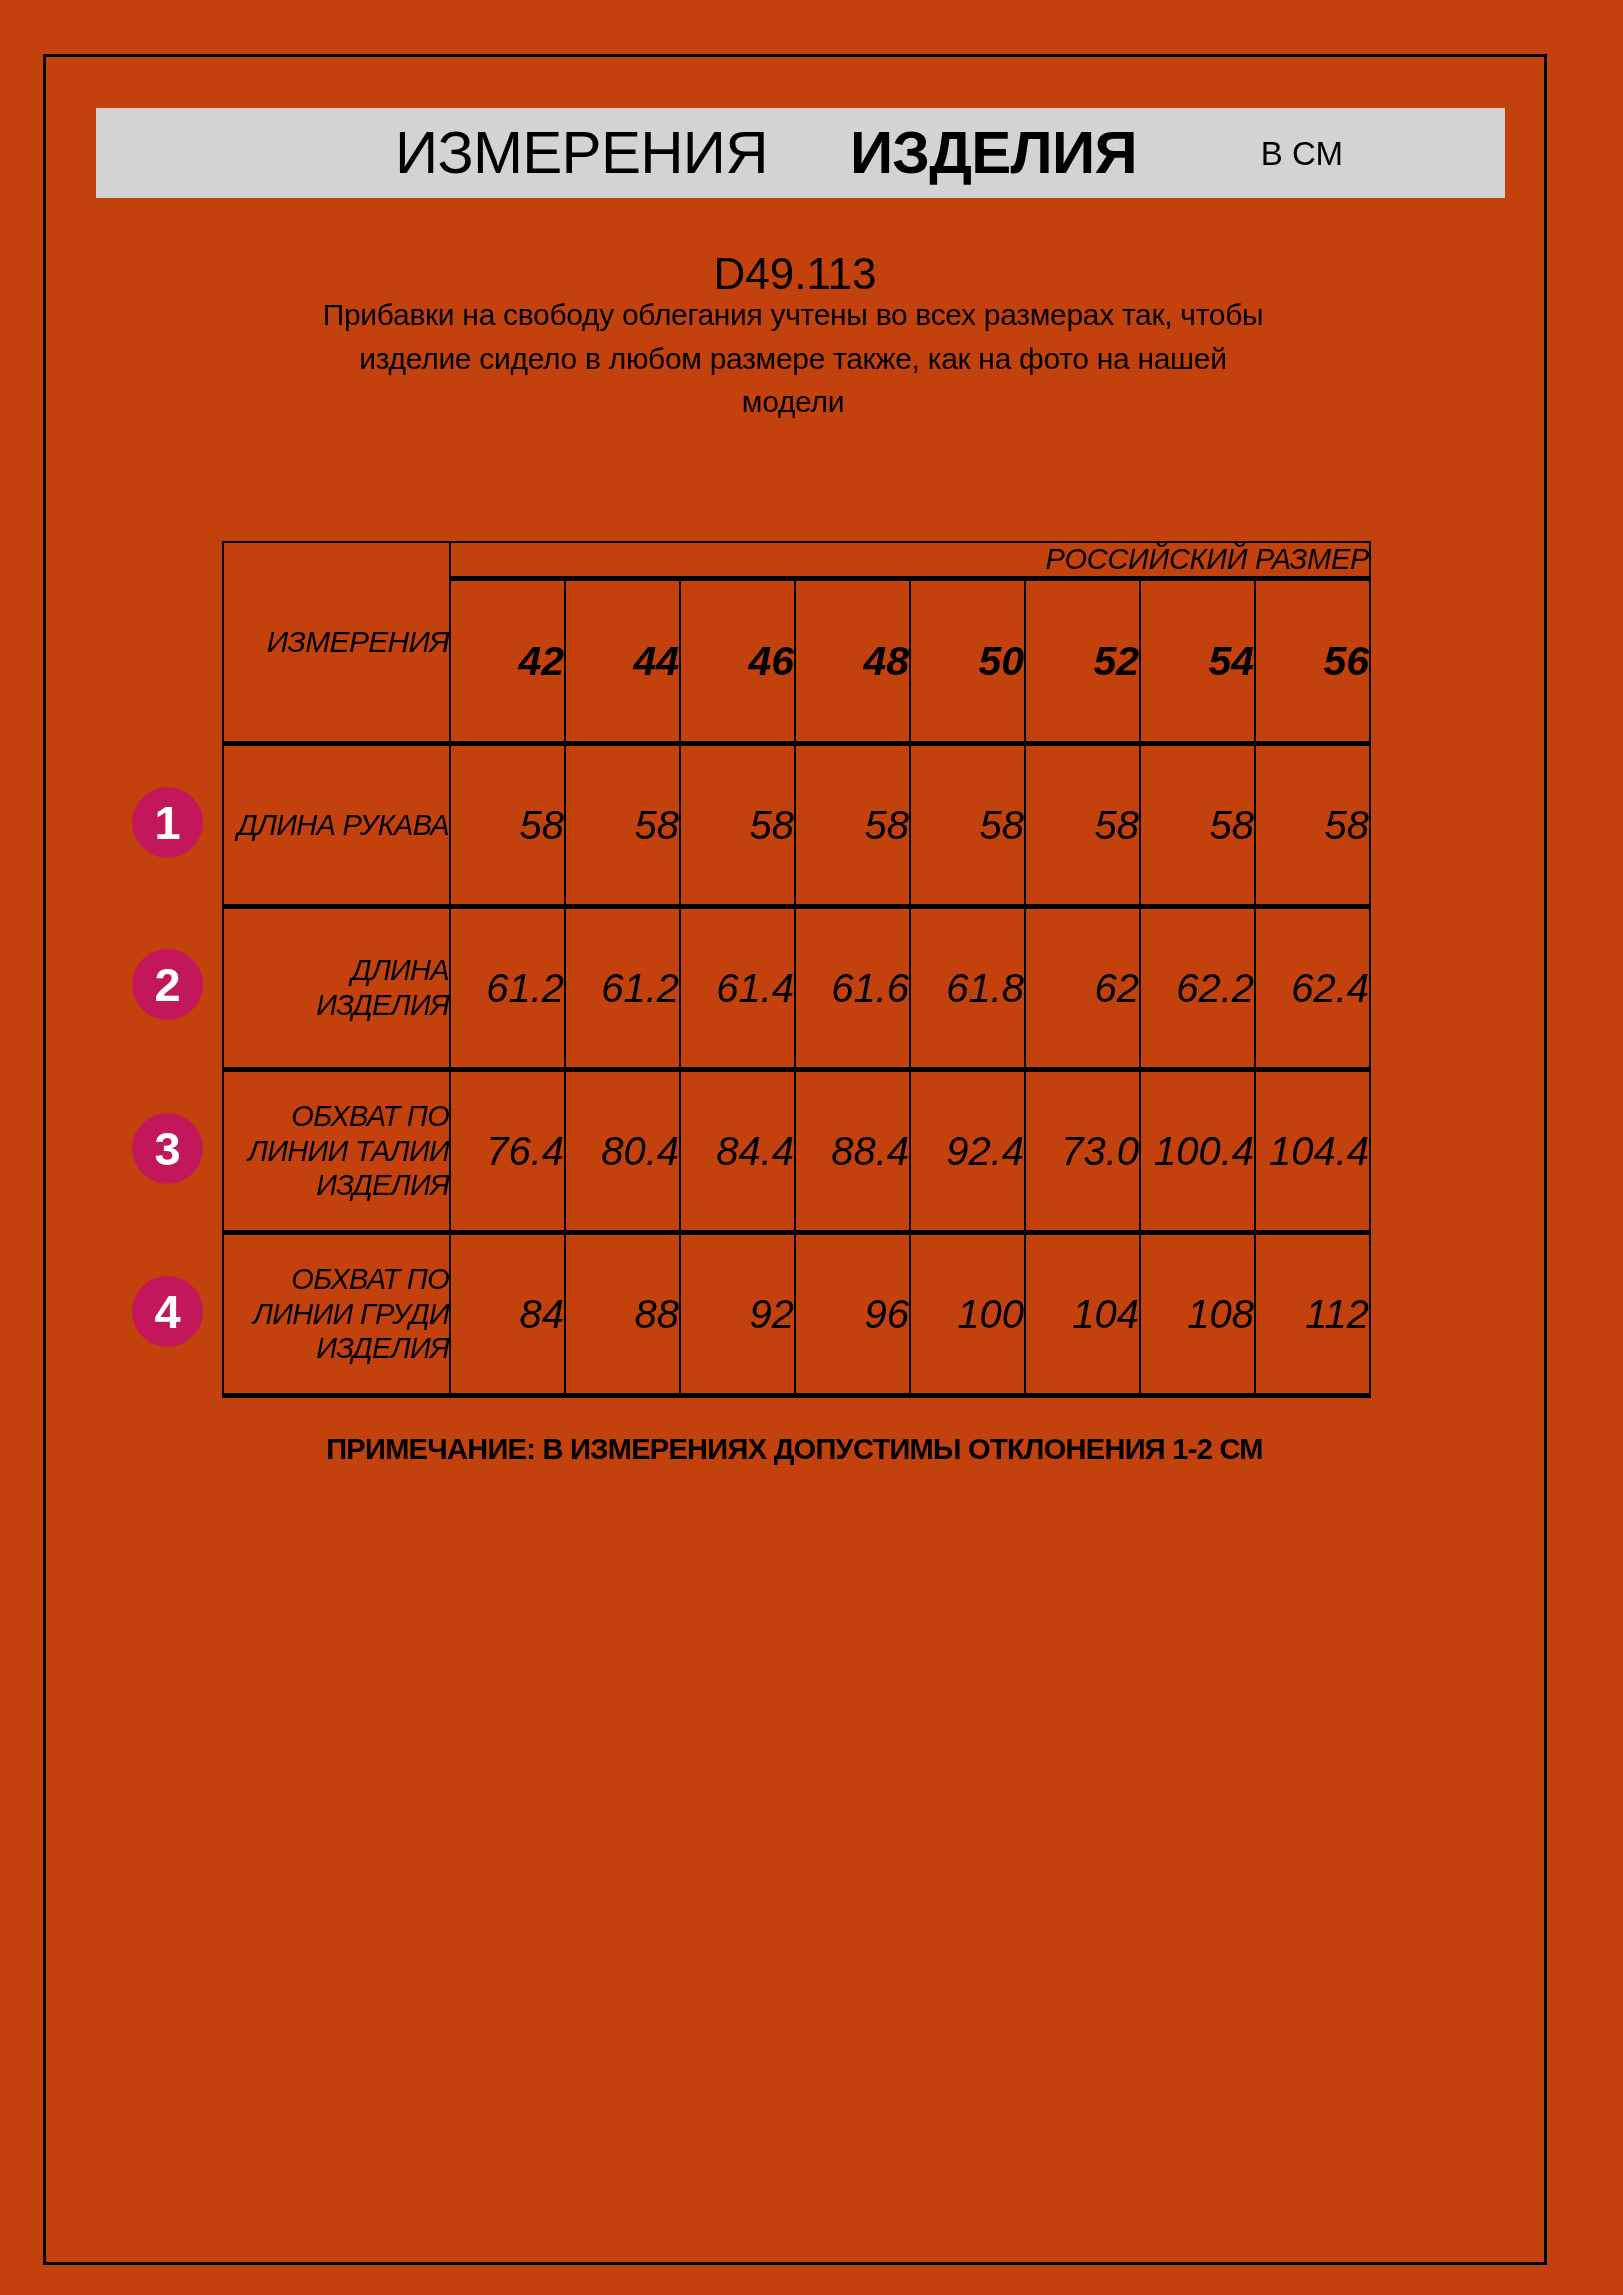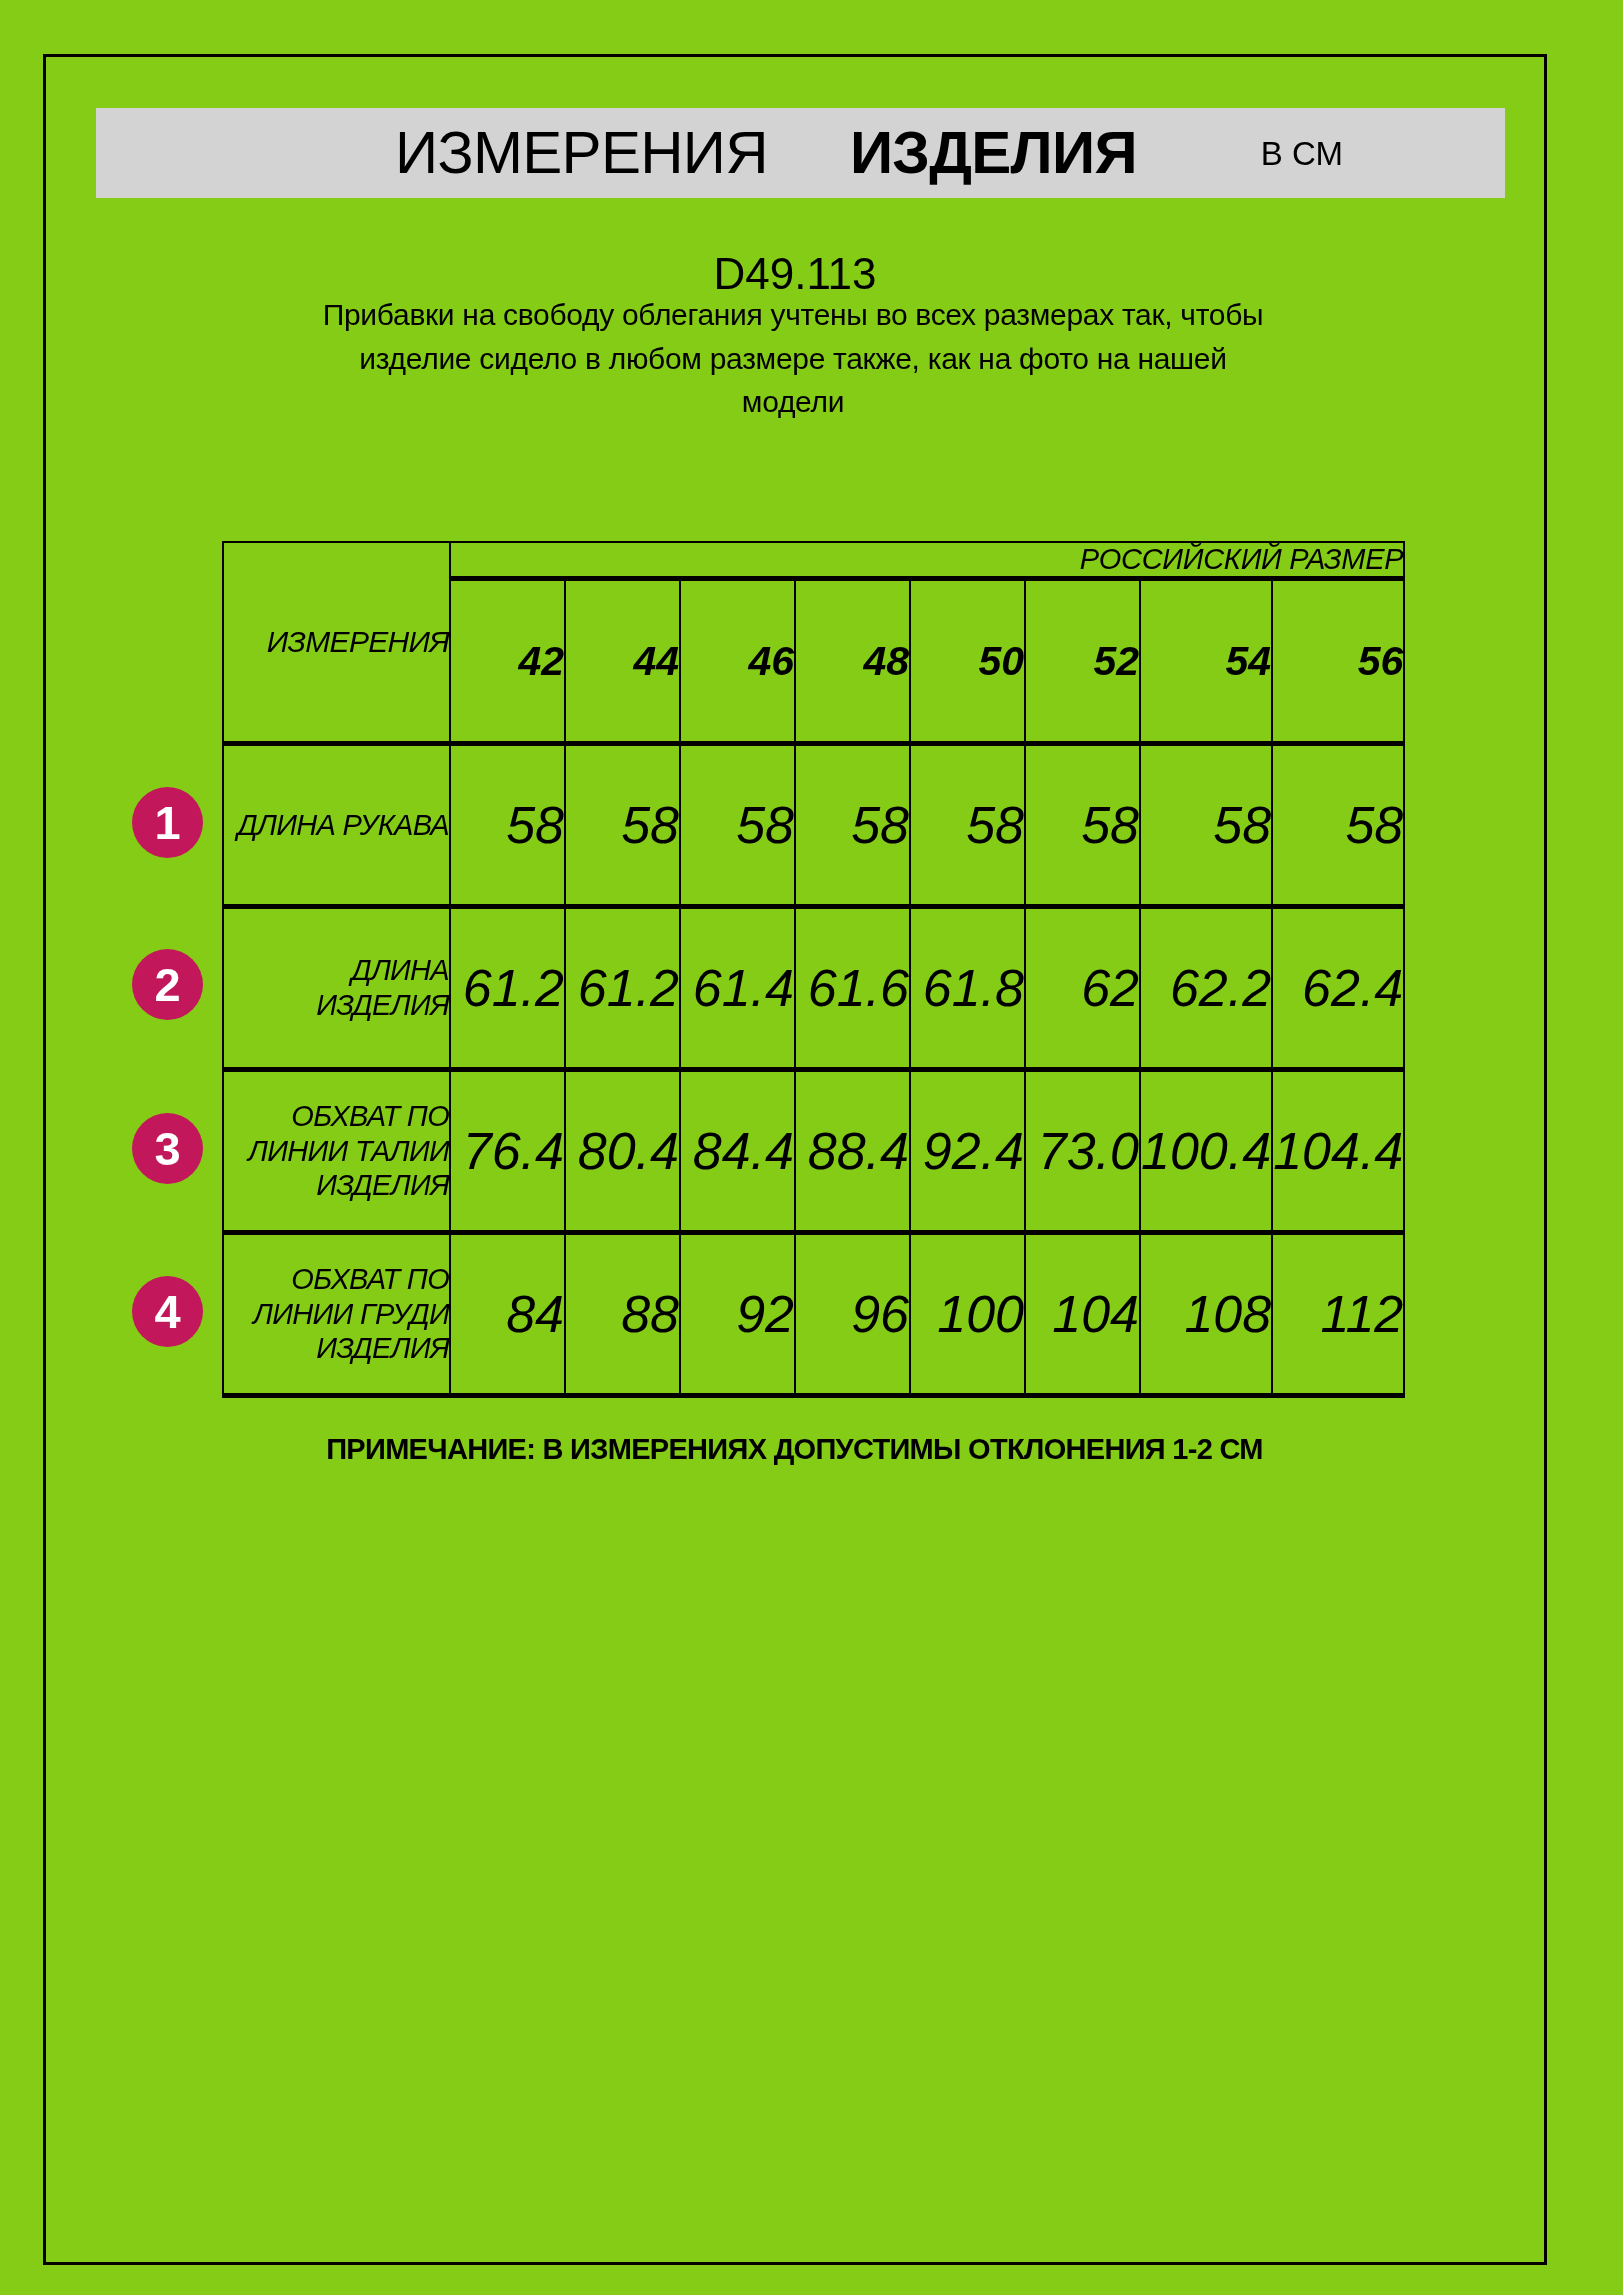--- a/index.html
+++ b/index.html
@@ -6,21 +6,21 @@
     margin: 0;
     padding: 0;
     background: #ffffff;
     font-family: "Liberation Sans", sans-serif;
     color: #000;
   }
   .page {
     position: relative;
     width: 1623px;
     height: 2295px;
-    background: #84cc16;
+    background: #c2410c;
     overflow: hidden;
   }
   .frame {
     position: absolute;
     left: 43px;
     top: 54px;
     width: 1504px;
     height: 2211px;
     border: 3.9px solid #000;
     box-sizing: border-box;
@@ -88,21 +88,21 @@
   tr.r-data  { height: 163px; }
   td.corner { font-size: 30px; letter-spacing: -0.7px; }
   td.group  { font-size: 29px; letter-spacing: -0.3px; }
   td.size   { font-size: 41px; font-weight: bold; }
   td.rowlabel {
     font-size: 29px;
     line-height: 1.2;
     letter-spacing: -0.7px;
     white-space: pre-line;
   }
-  td.val { font-size: 52px; }
+  td.val { font-size: 40px; }
   .badge {
     position: absolute;
     left: 132px;
     width: 71px;
     height: 71px;
     border-radius: 50%;
     background: var(--accent, #c2185b);
     color: #ffffff;
     font-size: 47px;
     font-weight: bold;

